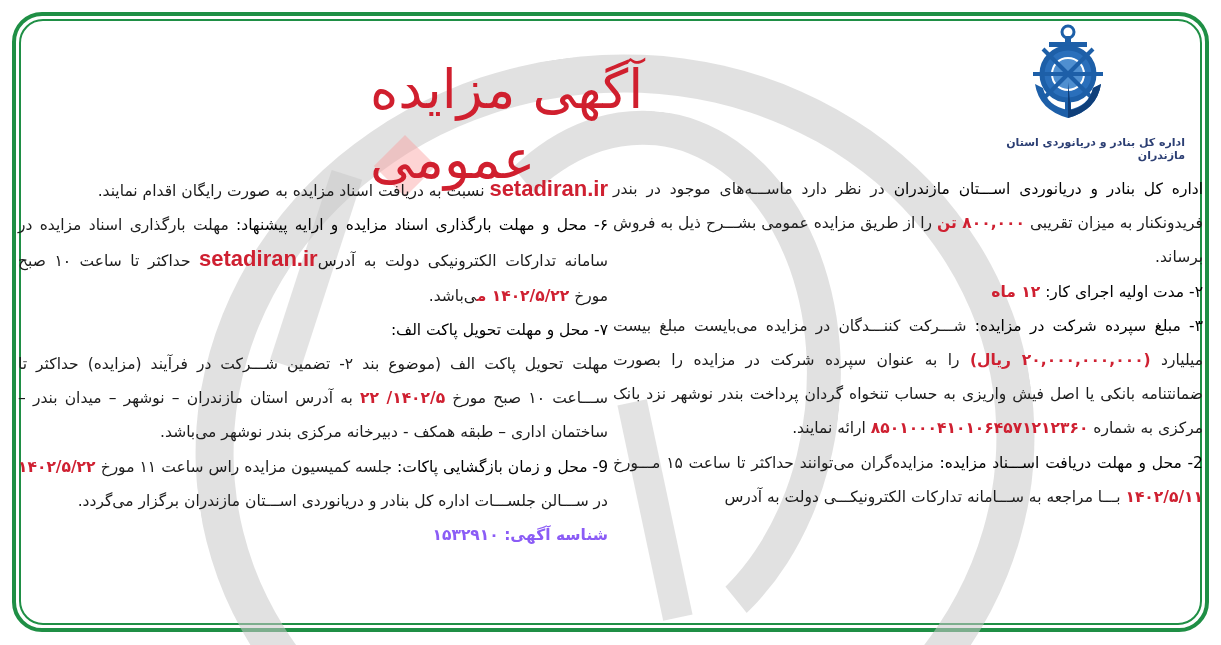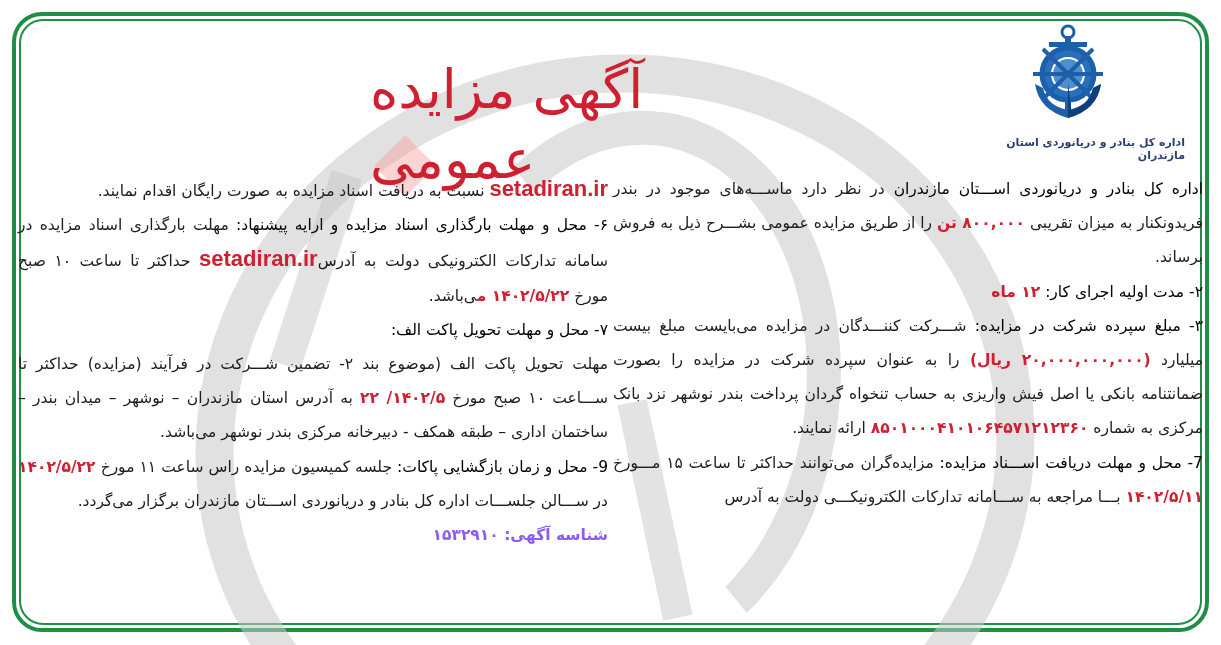--- a/index.html
+++ b/index.html
@@ -102,21 +102,21 @@
   <p>
     <span class="blue">اداره کل بنادر و دریانوردی اســـتان مازندران</span><span> در نظر دارد ماســـه‌های موجود در بندر فریدونکنار به میزان تقریبی </span><span class="red">۸۰۰,۰۰۰ تن</span><span> را از طریق مزایده عمومی بشـــرح ذیل به فروش برساند.</span>
   </p>
   <p>
     <span class="blue">۲- مدت اولیه اجرای کار: </span><span class="red">۱۲ ماه</span>
   </p>
   <p>
     <span class="blue">۳- مبلغ سپرده شرکت در مزایده:</span><span> شـــرکت کننـــدگان در مزایده می‌بایست مبلغ بیست میلیارد </span><span class="red">(۲۰,۰۰۰,۰۰۰,۰۰۰ ریال)</span><span> را به عنوان سپرده شرکت در مزایده را بصورت ضمانتنامه بانکی یا اصل فیش واریزی به حساب تنخواه گردان پرداخت بندر نوشهر نزد بانک مرکزی به شماره </span><span class="red">۸۵۰۱۰۰۰۴۱۰۱۰۶۴۵۷۱۲۱۲۳۶۰</span><span> ارائه نمایند.</span>
   </p>
   <p>
-    <span class="blue">7- محل و مهلت دریافت اســـناد مزایده:</span><span> مزایده‌گران می‌توانند حداکثر تا ساعت ۱۵ مـــورخ </span><span class="red">۱۴۰۲/۵/۱۱</span><span> بـــا مراجعه به ســـامانه تدارکات الکترونیکـــی دولت به آدرس</span>
+    <span class="blue">2- محل و مهلت دریافت اســـناد مزایده:</span><span> مزایده‌گران می‌توانند حداکثر تا ساعت ۱۵ مـــورخ </span><span class="red">۱۴۰۲/۵/۱۱</span><span> بـــا مراجعه به ســـامانه تدارکات الکترونیکـــی دولت به آدرس</span>
   </p>
 </div>
 
 <div class="col left">
   <p>
     <span class="red latin">setadiran.ir</span><span> نسبت به دریافت اسناد مزایده به صورت رایگان اقدام نمایند.</span>
   </p>
   <p>
     <span class="blue">۶- محل و مهلت بارگذاری اسناد مزایده و ارایه پیشنهاد:</span><span> مهلت بارگذاری اسناد مزایده در سامانه تدارکات الکترونیکی دولت به آدرس</span><span class="red latin">setadiran.ir</span><span> حداکثر تا ساعت ۱۰ صبح مورخ </span><span class="red">۱۴۰۲/۵/۲۲ م</span><span>ی‌باشد.</span>
   </p>

